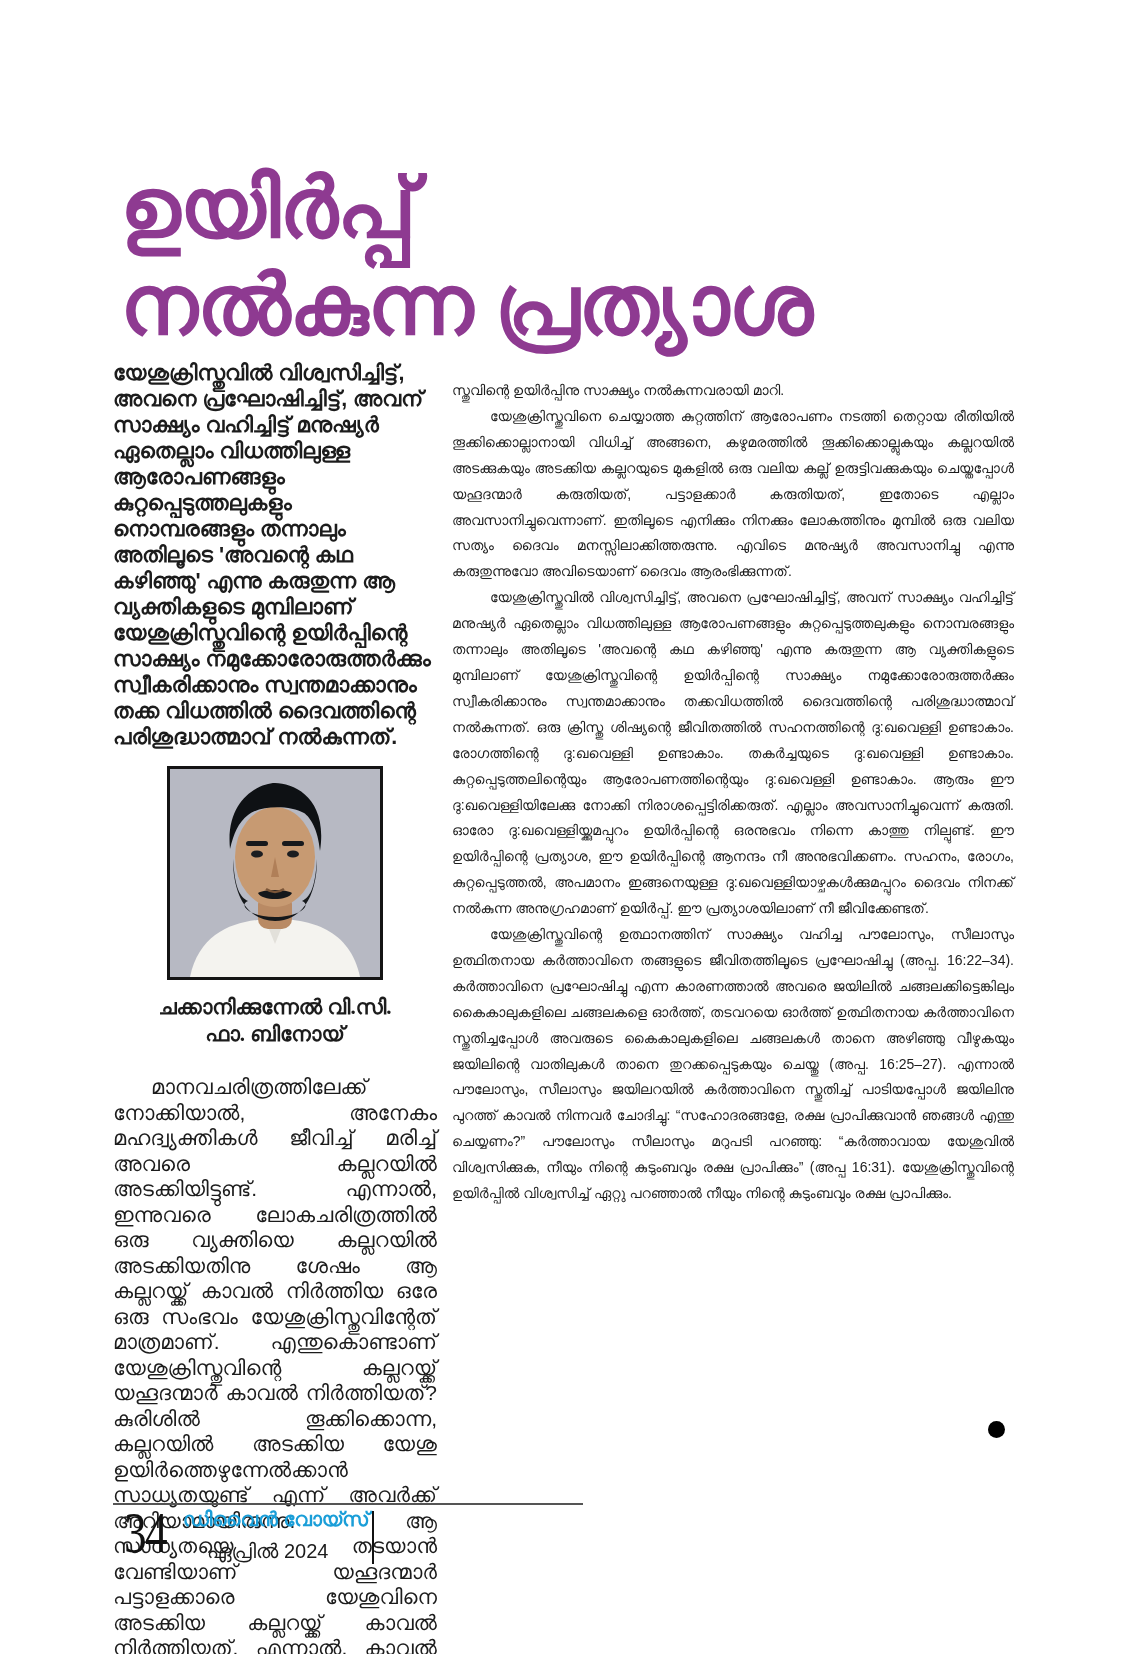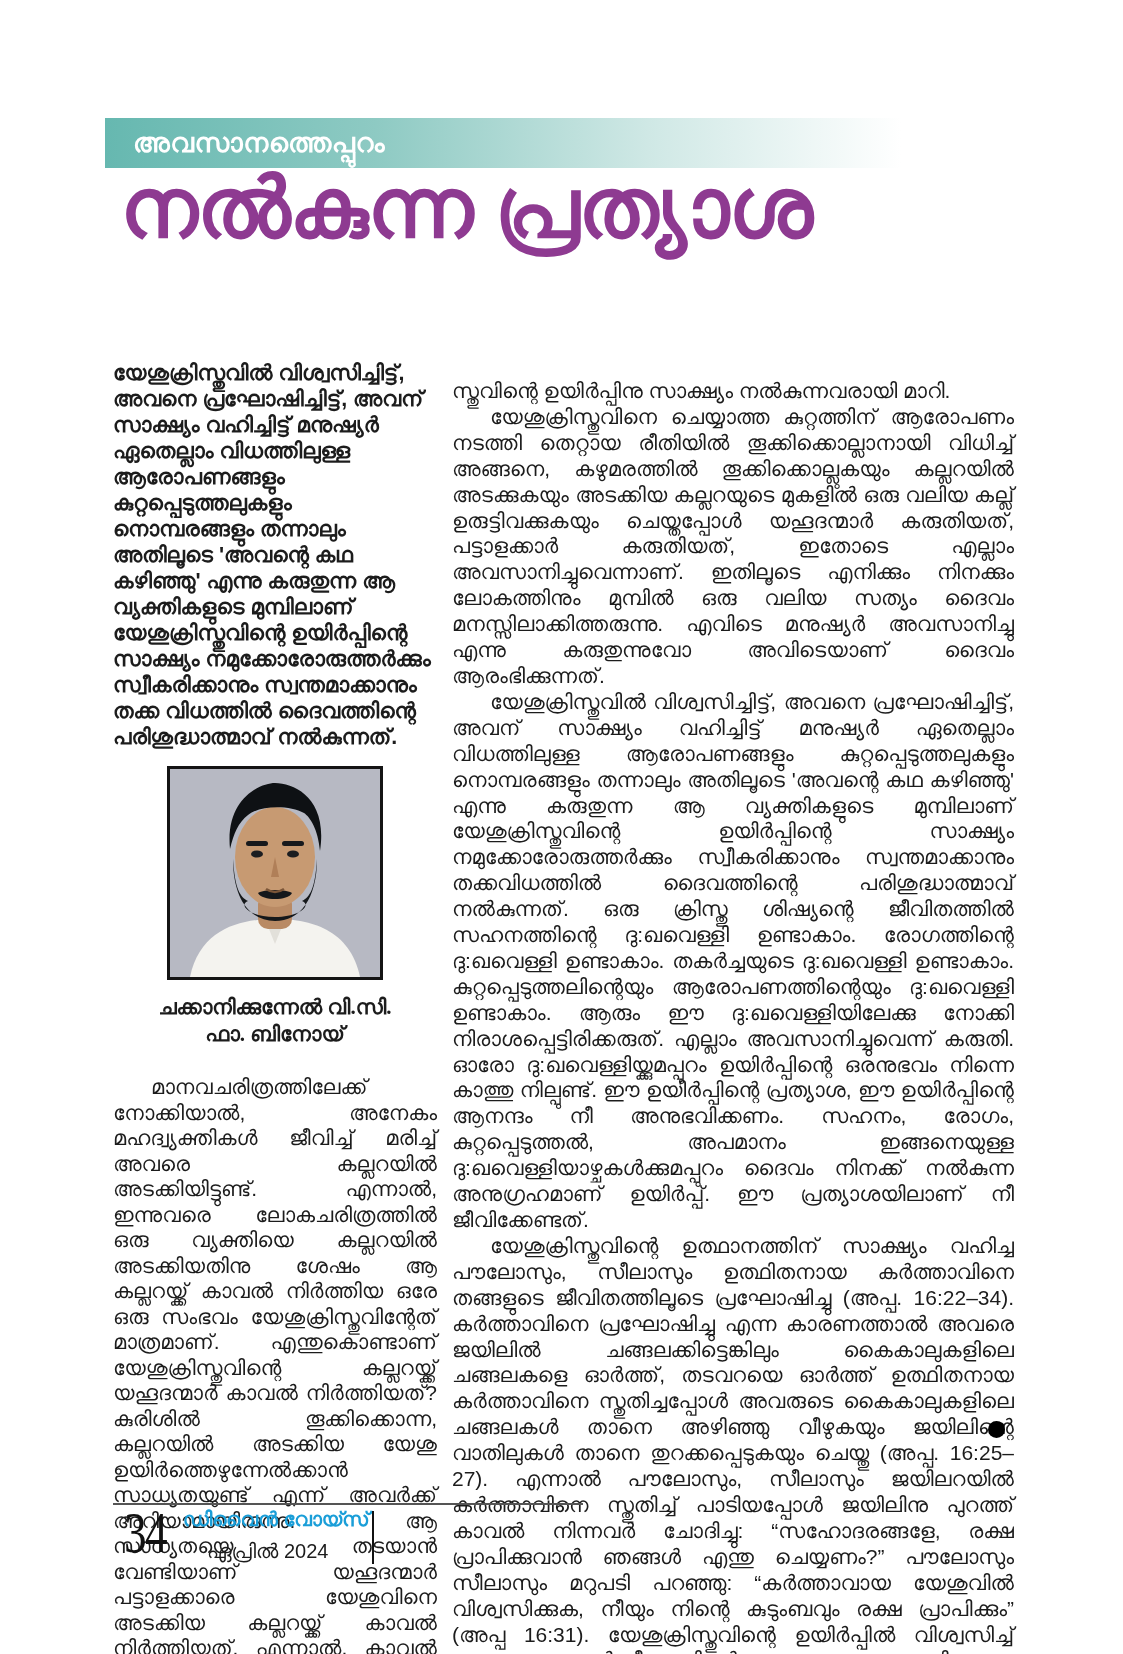--- a/index.html
+++ b/index.html
@@ -38,21 +38,21 @@
     margin-top:14px;text-align:center;
     font-family:"Liberation Serif",serif;
     font-size:21px;line-height:27px;font-weight:600;
   }
   .left-body{
     margin:26px 0 0 0;font-size:21px;line-height:25.5px;
     text-align:justify;text-indent:38px;
   }
   .col-right{position:absolute;left:452px;top:378px;width:562px;}
   .col-right p{
-    margin:0;font-size:21px;line-height:25.9px;text-align:justify;
+    margin:0;font-size:14px;line-height:25.9px;text-align:justify;
   }
   .col-right p.indent{text-indent:38px;}
   
   .end-mark{
     position:absolute;left:988px;top:1421px;width:17px;height:17px;border-radius:50%;background:#000;
   }
   
   .footer-rule{position:absolute;left:113px;top:1503px;width:470px;height:2px;background:#555;}
   .page-number{
     position:absolute;left:124px;top:1504px;
@@ -67,25 +67,23 @@
     position:absolute;left:183px;top:1540px;
     font-size:20px;color:#1c1c1c;margin-left:24px;
   }
   .footer-divider{position:absolute;left:372px;top:1511px;width:2px;height:53px;background:#111;}
 </style>
 </head>
 <body>
 
 <div class="page">
 
-  <div class="kicker-band">
-    <span>അവസാനത്തെപ്പുറം</span>
-  </div>
 
   <div class="headline">
+    <div>ഉയിർപ്പ്</div>
     <div>നൽകുന്ന പ്രത്യാശ</div>
   </div>
 
   <div class="col-left">
     <p class="intro">യേശുക്രിസ്തുവിൽ വിശ്വസിച്ചിട്ട്, അവനെ പ്രഘോഷിച്ചിട്ട്, അവന് സാക്ഷ്യം വഹിച്ചിട്ട് മനുഷ്യർ ഏതെല്ലാം വിധത്തിലുള്ള ആരോപണങ്ങളും കുറ്റപ്പെടുത്തലുകളും നൊമ്പരങ്ങളും തന്നാലും അതിലൂടെ 'അവന്റെ കഥ കഴിഞ്ഞു' എന്നു കരുതുന്ന ആ വ്യക്തികളുടെ മുമ്പിലാണ് യേശുക്രിസ്തുവിന്റെ ഉയിർപ്പിന്റെ സാക്ഷ്യം നമുക്കോരോരുത്തർക്കും സ്വീകരിക്കാനും സ്വന്തമാക്കാനും തക്ക വിധത്തിൽ ദൈവത്തിന്റെ പരിശുദ്ധാത്മാവ് നൽകുന്നത്.</p>
 
     <div class="photo-fig">
       <div class="photo-frame">
         <svg width="210" height="208" viewBox="0 0 210 208" xmlns="http://www.w3.org/2000/svg">
           <rect x="0" y="0" width="210" height="208" fill="#b7b9c3"></rect>

